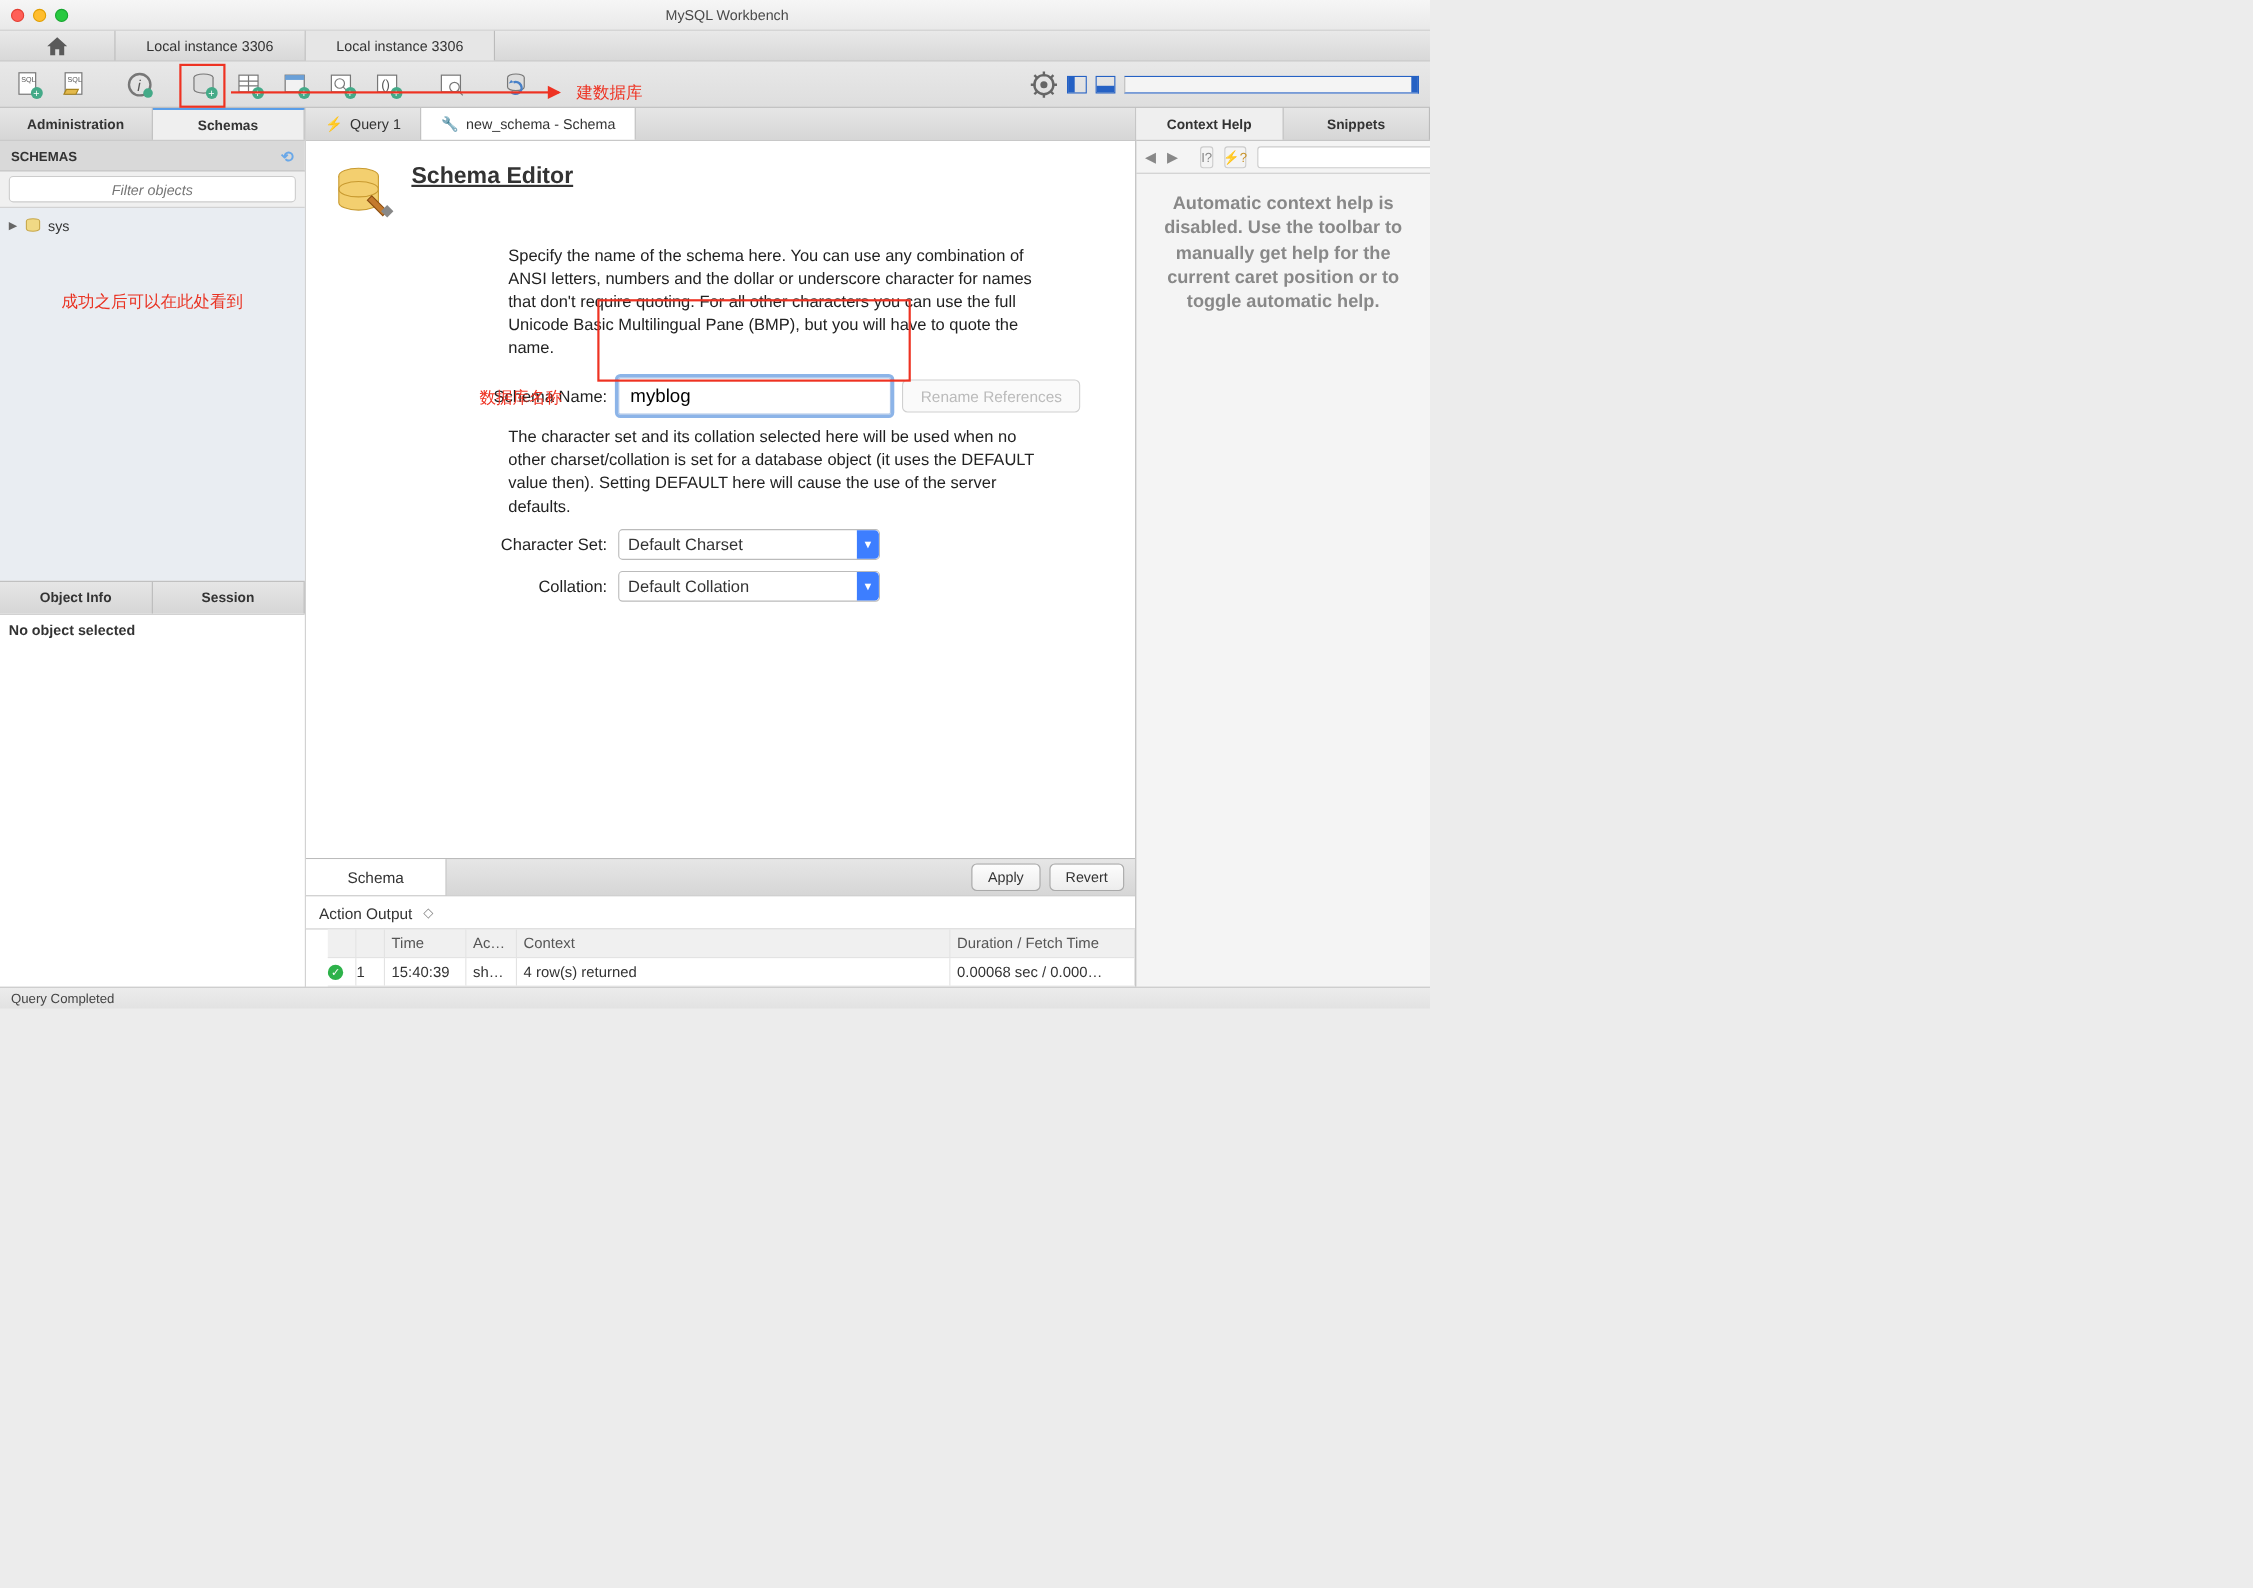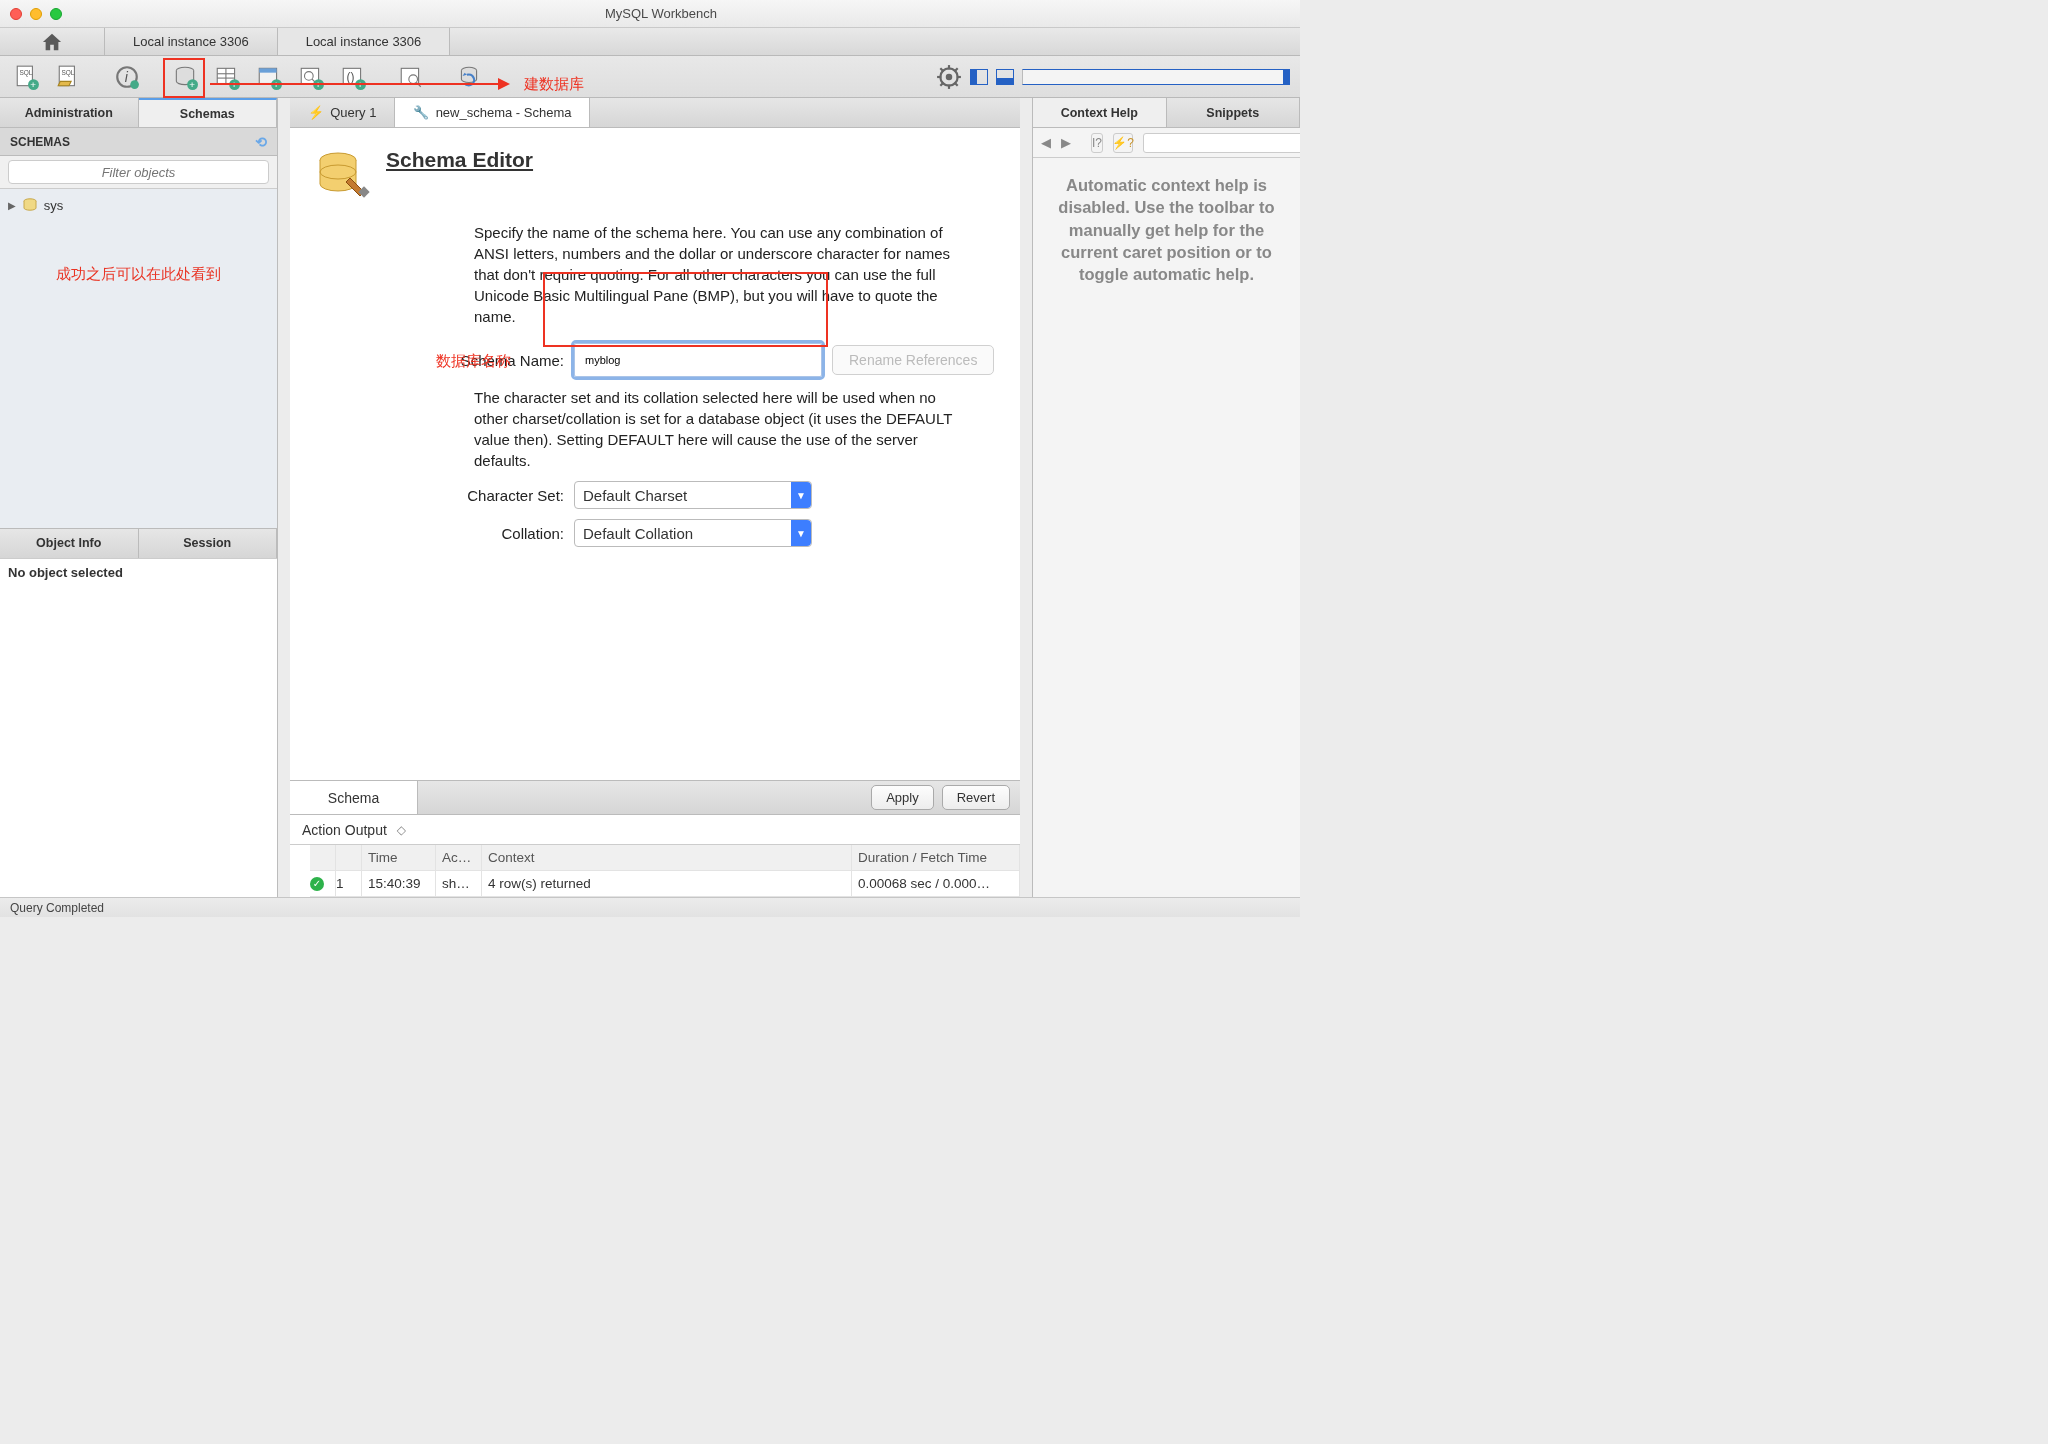--- a/index.html
+++ b/index.html
@@ -24,21 +24,21 @@
   .contab.active{background:#e6e6e6;}
   .toolbar{height:42px;background:linear-gradient(#e8e8e8,#dedede);border-bottom:1px solid #b9b9b9;display:flex;align-items:center;padding:0 10px;gap:8px;position:relative;}
   .tbtn{width:34px;height:30px;display:flex;align-items:center;justify-content:center;border-radius:3px;color:#555;}
   .tbtn svg{width:26px;height:26px;}
   .sep{width:8px;}
   .toolbar-right{position:absolute;right:10px;display:flex;gap:8px;align-items:center;}
   .panelbtn{width:18px;height:16px;border:1.5px solid #2561c4;position:relative;}
   .panelbtn.left::before{content:'';position:absolute;left:0;top:0;bottom:0;width:6px;background:#2561c4;}
   .panelbtn.bottom::before{content:'';position:absolute;left:0;right:0;bottom:0;height:6px;background:#2561c4;}
   .panelbtn.right::before{content:'';position:absolute;right:0;top:0;bottom:0;width:6px;background:#2561c4;}
-  .body{display:flex;height:calc(917px - 28px - 28px - 42px - 20px);gap:12px;}
+  .body{display:flex;height:calc(917px - 28px - 28px - 42px - 20px);}
   .sidebar{width:278px;background:#f4f4f4;border-right:1px solid #bcbcbc;display:flex;flex-direction:column;}
   .sidetabs{display:flex;height:30px;background:linear-gradient(#e6e6e6,#d6d6d6);border-bottom:1px solid #bbb;}
   .sidetab{flex:1;display:flex;align-items:center;justify-content:center;font-weight:bold;font-size:12.5px;border-right:1px solid #bbb;}
   .sidetab.active{background:#efefef;border-top:2px solid #5a9ee8;}
   .schemahdr{height:28px;background:#d9d9d9;display:flex;align-items:center;padding:0 10px;font-weight:bold;font-size:12px;color:#333;border-bottom:1px solid #bbb;}
   .schemahdr .rf{margin-left:auto;color:#6aa8e8;font-size:14px;}
   .search{padding:4px 8px;border-bottom:1px solid #ccc;background:#f0f0f0;}
   .search input{width:100%;height:24px;border:1px solid #ccc;border-radius:4px;text-align:center;font-style:italic;color:#999;background:#fff;font-size:13px;}
   .tree{flex:1;background:#e9edf2;padding:6px 0;overflow:auto;}
   .treerow{display:flex;align-items:center;padding:2px 8px;gap:6px;color:#333;}
@@ -54,21 +54,21 @@
   .mtab.active{background:#fff;}
   .bolt{color:#d9a400;font-weight:bold;}
   .wrench{color:#777;}
   .editor{flex:1;padding:20px 24px;overflow:hidden;position:relative;}
   .edhdr{display:flex;align-items:flex-start;gap:16px;margin-bottom:18px;text-decoration:underline;}
   .edicon{width:56px;height:56px;}
   .edtitle{font-size:21px;font-weight:bold;color:#333;}
   .desc1{margin-left:160px;margin-bottom:16px;color:#222;font-size:15px;line-height:1.4;}
   .formrow{display:flex;align-items:center;margin:10px 0 10px 120px;gap:10px;}
   .formrow .lbl{width:130px;text-align:right;font-size:15px;color:#222;}
-  .formrow input[type=text]{width:248px;height:34px;border:1px solid #aac4e8;padding:0 10px;font-size:11px;outline:3px solid #8cb4e8;border-radius:2px;}
+  .formrow input[type=text]{width:248px;height:34px;border:1px solid #aac4e8;padding:0 10px;font-size:17px;outline:3px solid #8cb4e8;border-radius:2px;}
   .renamebtn{height:30px;padding:0 16px;border:1px solid #d0d0d0;border-radius:5px;background:#fafafa;color:#bbb;font-size:14px;}
   .select{width:238px;height:28px;border:1px solid #bbb;border-radius:4px;background:#fff;padding:0 8px;display:flex;align-items:center;position:relative;font-size:15px;}
   .select .arrow{position:absolute;right:0;top:0;bottom:0;width:20px;background:#3d7eff;border-radius:0 4px 4px 0;display:flex;align-items:center;justify-content:center;color:#fff;font-size:10px;}
   .desc2{margin-left:160px;margin-top:4px;color:#222;font-size:15px;line-height:1.4;}
   .footer{height:34px;background:linear-gradient(#e6e6e6,#d6d6d6);border-top:1px solid #bbb;display:flex;align-items:stretch;}
   .footer .ftab{width:128px;display:flex;align-items:center;justify-content:center;border-right:1px solid #bbb;background:#fff;font-size:14px;}
   .footer .spacer{flex:1;}
   .footer .btn{margin:4px 4px;padding:0 14px;border:1px solid #aaa;border-radius:5px;background:linear-gradient(#fdfdfd,#ededed);font-size:13px;display:flex;align-items:center;}
   .output{border-top:1px solid #bbb;}
   .outhdr{height:30px;background:#fff;display:flex;align-items:center;padding:0 12px;gap:10px;font-size:14px;border-bottom:1px solid #ccc;}

